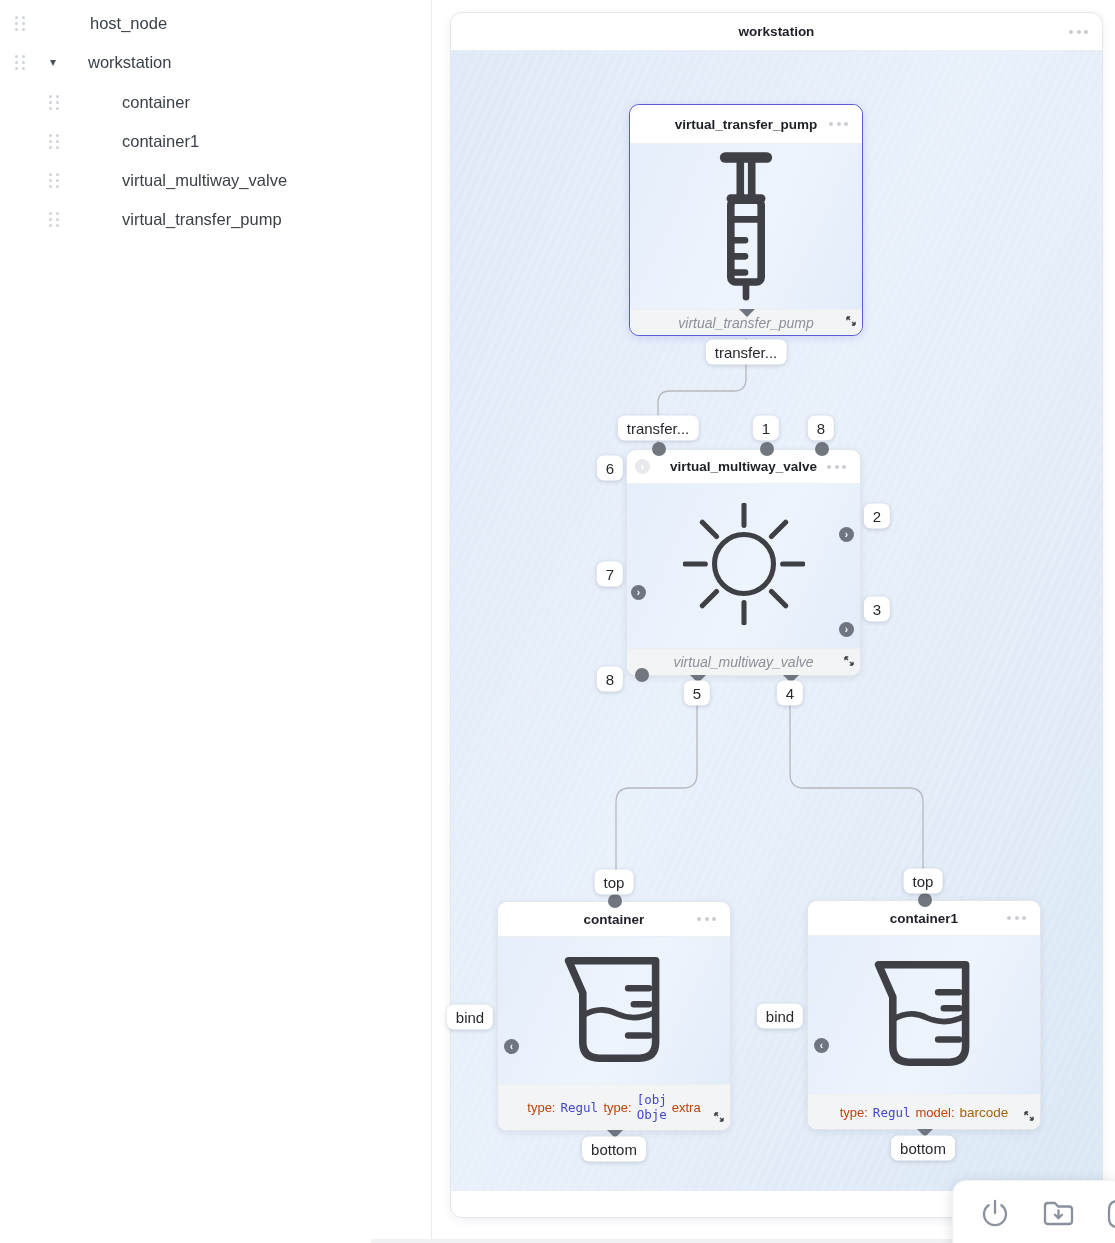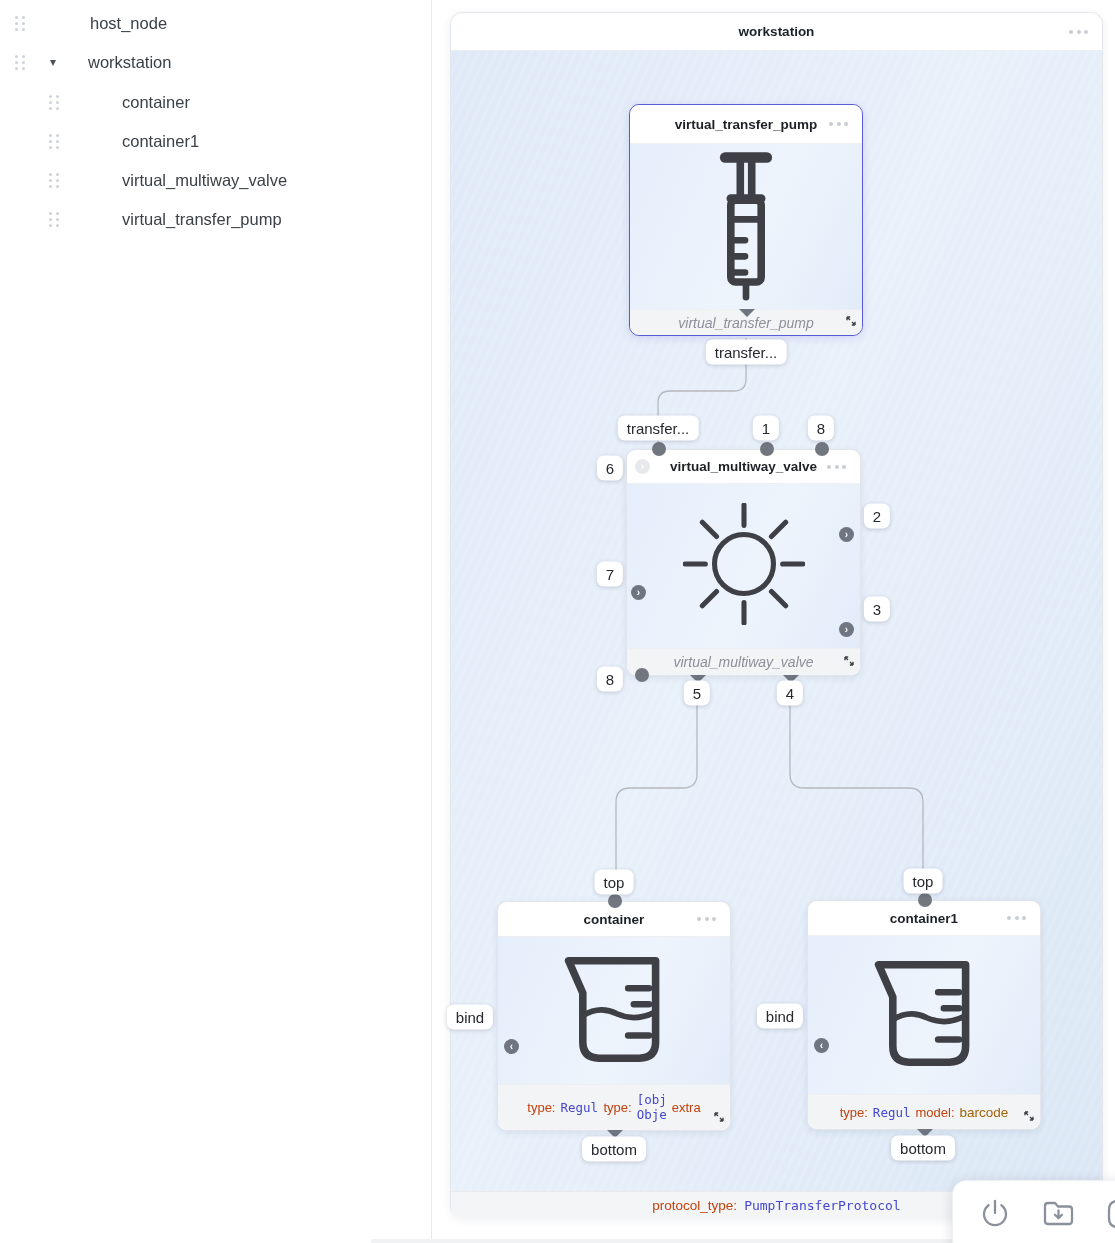--- a/index.html
+++ b/index.html
@@ -338,24 +338,20 @@
           </div>
           <span class="port-dot" style="left:110px; top:-8px;"></span>
           <span class="port-caret" style="left:109px; bottom:-8px;"></span>
         </div>
         <span class="chip" style="left:472px; top:830px;">top</span>
         <span class="chip" style="left:329px; top:965px;">bind</span>
         <span class="chip" style="left:472px; top:1097px;">bottom</span>
 
       </div>
 
-      <footer class="ws-footer">
-        <span class="kv-key" style="font-size:13.5px;">protocol_type:</span>
-        <span class="kv-mono" style="font-size:13px;">PumpTransferProtocol</span>
-      </footer>
     </section>
 
     <div id="toolbar">
       <span class="tool-icon" style="left:25px;">
         <svg width="34" height="34" viewBox="0 0 34 34">
           <path d="M17,4 V16"></path>
           <path d="M10.6,8.2 A11,11 0 1 0 23.4,8.2"></path>
         </svg>
       </span>
       <span class="tool-icon" style="left:88px;">

